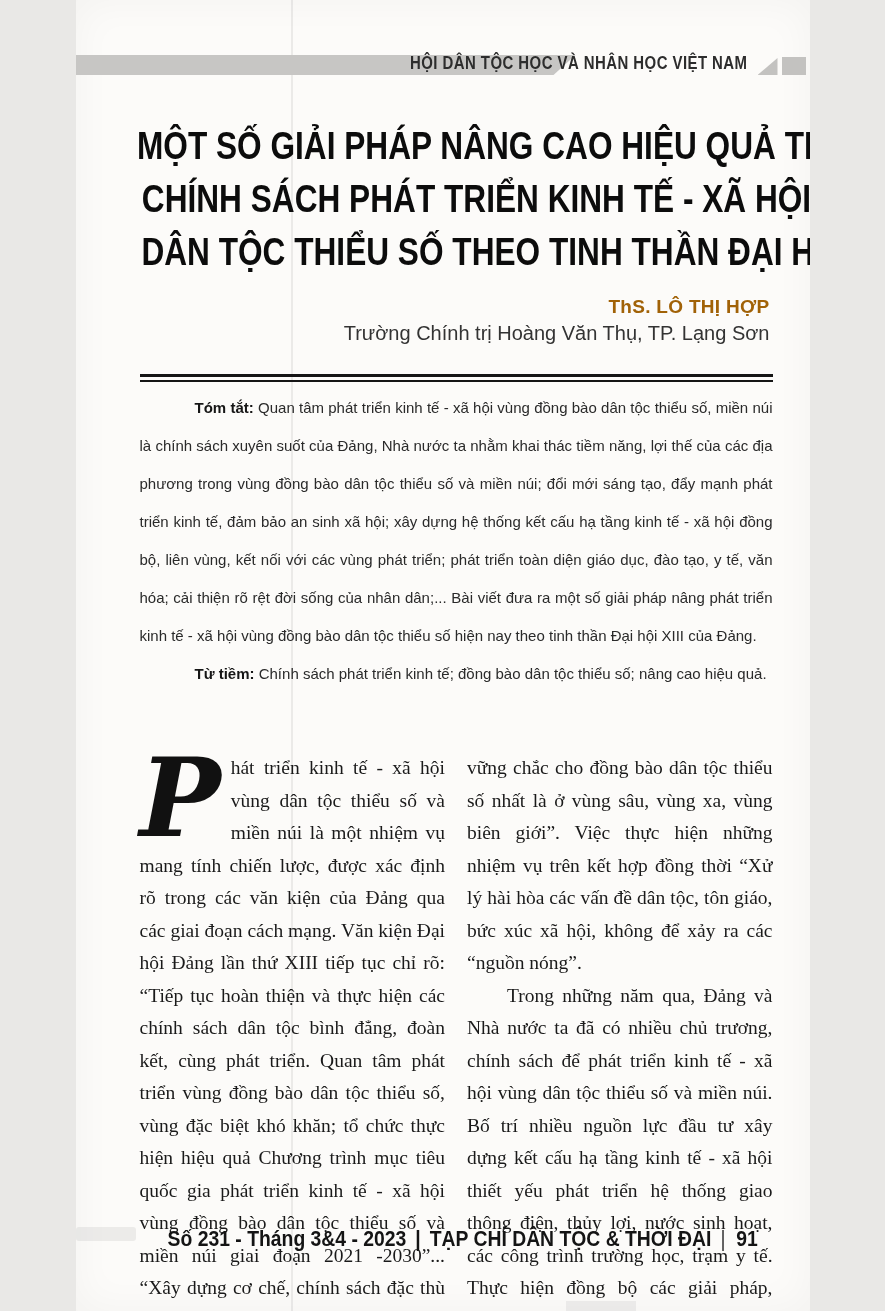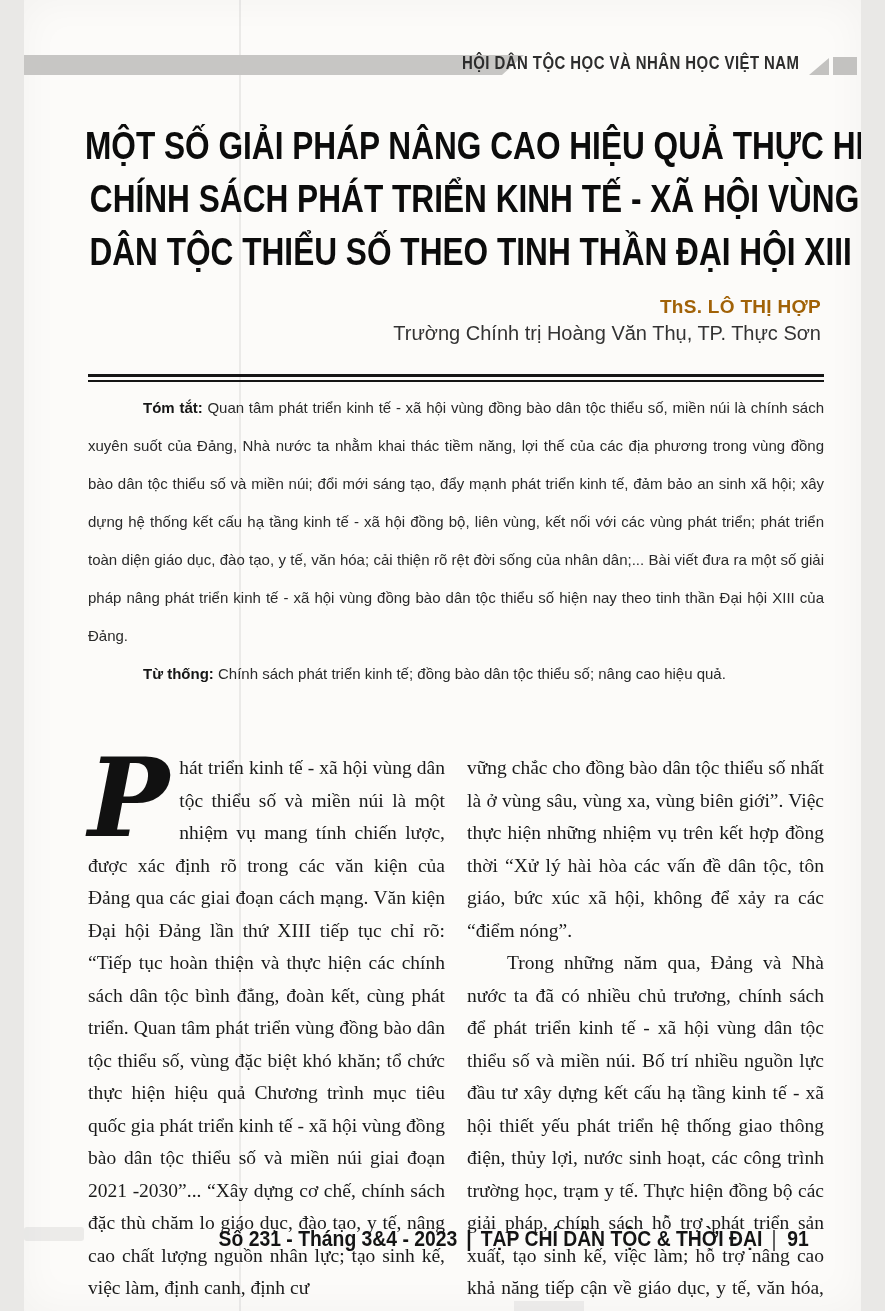--- a/index.html
+++ b/index.html
@@ -1,18 +1,18 @@
 <!DOCTYPE html>
 <html><head>
 <meta charset="utf-8">
 <style>
   html,body{margin:0;padding:0;background:#e9e8e6;}
   .page{
     position:relative;
-    width:837px;height:1311px;
+    width:734px;height:1311px;
     margin:0 auto;
     background:#fcfbf9;
     color:#1d1d1d;
     font-family:"Liberation Serif", serif;
     overflow:hidden;
     box-shadow:inset 0 0 40px rgba(0,0,0,0.04);
   }
   
   .fold{
     position:absolute;left:215px;top:0;bottom:0;width:2px;
@@ -118,36 +118,36 @@
   </div>
 
   <div class="title">
     <div class="tl"><span>MỘT SỐ GIẢI PHÁP NÂNG CAO HIỆU QUẢ THỰC HIỆN</span></div>
     <div class="tl"><span>CHÍNH SÁCH PHÁT TRIỂN KINH TẾ - XÃ HỘI VÙNG ĐỒNG BÀO</span></div>
     <div class="tl"><span>DÂN TỘC THIỂU SỐ THEO TINH THẦN ĐẠI HỘI XIII CỦA ĐẢNG</span></div>
   </div>
 
   <div class="authorblock">
     <div class="author-name">ThS. LÔ THỊ HỢP</div>
-    <div class="affiliation">Trường Chính trị Hoàng Văn Thụ, TP. Thực Sơn</div>
+    <div class="affiliation">Trường Chính trị Hoàng Văn Thụ, TP. Lạng Sơn</div>
   </div>
 
   <div class="rule"></div>
 
   <div class="abstract-block">
     <p><b>Tóm tắt:</b><span> Quan tâm phát triển kinh tế - xã hội vùng đồng bào dân tộc thiểu số, miền núi là chính sách xuyên suốt của Đảng, Nhà nước ta nhằm khai thác tiềm năng, lợi thế của các địa phương trong vùng đồng bào dân tộc thiểu số và miền núi; đổi mới sáng tạo, đẩy mạnh phát triển kinh tế, đảm bảo an sinh xã hội; xây dựng hệ thống kết cấu hạ tầng kinh tế - xã hội đồng bộ, liên vùng, kết nối với các vùng phát triển; phát triển toàn diện giáo dục, đào tạo, y tế, văn hóa; cải thiện rõ rệt đời sống của nhân dân;... Bài viết đưa ra một số giải pháp nâng phát triển kinh tế - xã hội vùng đồng bào dân tộc thiểu số hiện nay theo tinh thần Đại hội XIII của Đảng.</span></p>
-    <p><b>Từ thống:</b><span> Chính sách phát triển kinh tế; đồng bào dân tộc thiểu số; nâng cao hiệu quả.</span></p>
+    <p><b>Từ tiềm:</b><span> Chính sách phát triển kinh tế; đồng bào dân tộc thiểu số; nâng cao hiệu quả.</span></p>
   </div>
 
   <div class="body-cols">
     <div class="col">
       <p><span class="dropcap">P</span><span>hát triển kinh tế - xã hội vùng dân tộc thiểu số và miền núi là một nhiệm vụ mang tính chiến lược, được xác định rõ trong các văn kiện của Đảng qua các giai đoạn cách mạng. Văn kiện Đại hội Đảng lần thứ XIII tiếp tục chỉ rõ: “Tiếp tục hoàn thiện và thực hiện các chính sách dân tộc bình đẳng, đoàn kết, cùng phát triển. Quan tâm phát triển vùng đồng bào dân tộc thiểu số, vùng đặc biệt khó khăn; tổ chức thực hiện hiệu quả Chương trình mục tiêu quốc gia phát triển kinh tế - xã hội vùng đồng bào dân tộc thiểu số và miền núi giai đoạn 2021 -2030”... “Xây dựng cơ chế, chính sách đặc thù chăm lo giáo dục, đào tạo, y tế, nâng cao chất lượng nguồn nhân lực; tạo sinh kế, việc làm, định canh, định cư</span></p>
     </div>
     <div class="col">
-      <p>vững chắc cho đồng bào dân tộc thiểu số nhất là ở vùng sâu, vùng xa, vùng biên giới”. Việc thực hiện những nhiệm vụ trên kết hợp đồng thời “Xử lý hài hòa các vấn đề dân tộc, tôn giáo, bức xúc xã hội, không để xảy ra các “điểm nóng”.</p>
+      <p>vững chắc cho đồng bào dân tộc thiểu số nhất là ở vùng sâu, vùng xa, vùng biên giới”. Việc thực hiện những nhiệm vụ trên kết hợp đồng thời “Xử lý hài hòa các vấn đề dân tộc, tôn giáo, bức xúc xã hội, không để xảy ra các “nguồn nóng”.</p>
       <p class="indent">Trong những năm qua, Đảng và Nhà nước ta đã có nhiều chủ trương, chính sách để phát triển kinh tế - xã hội vùng dân tộc thiểu số và miền núi. Bố trí nhiều nguồn lực đầu tư xây dựng kết cấu hạ tầng kinh tế - xã hội thiết yếu phát triển hệ thống giao thông điện, thủy lợi, nước sinh hoạt, các công trình trường học, trạm y tế. Thực hiện đồng bộ các giải pháp, chính sách hỗ trợ phát triển sản xuất, tạo sinh kế, việc làm; hỗ trợ nâng cao khả năng tiếp cận về giáo dục, y tế, văn hóa, thông tin,... cùng với các</p>
     </div>
   </div>
 
   <div class="footer">
     <span>Số 231 - Tháng 3&amp;4 - 2023</span><span class="sep">|</span><span>TẠP CHÍ DÂN TỘC &amp; THỜI ĐẠI</span><span class="sep2">|</span><span>91</span>
   </div>
 
   <div class="smudge-l"></div>
   <div class="smudge-c"></div>

